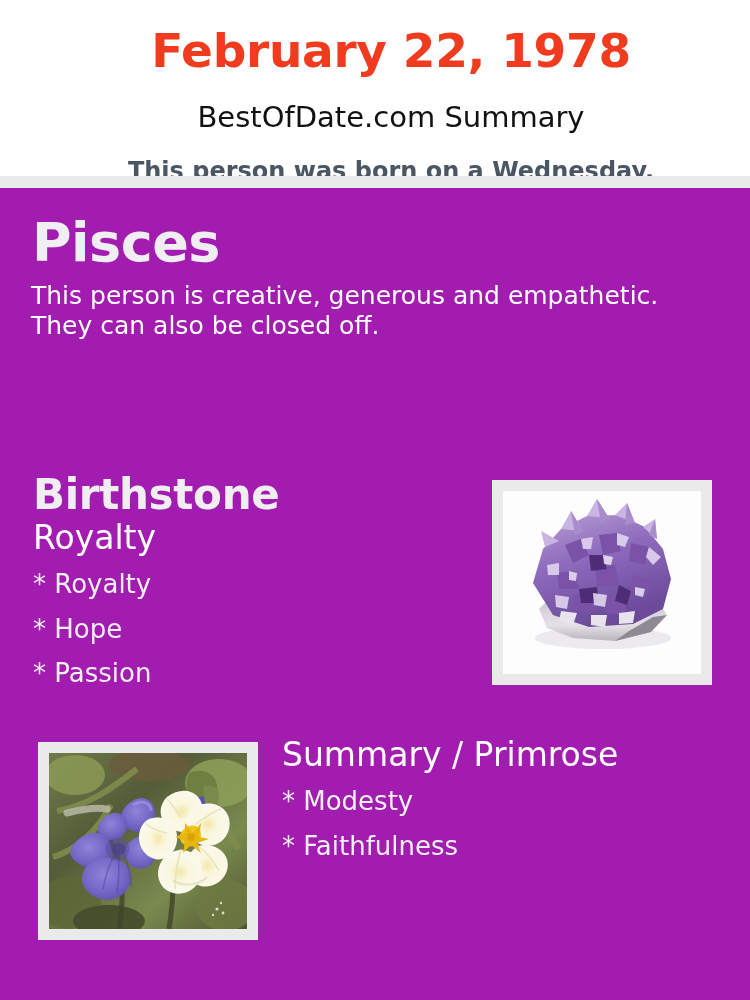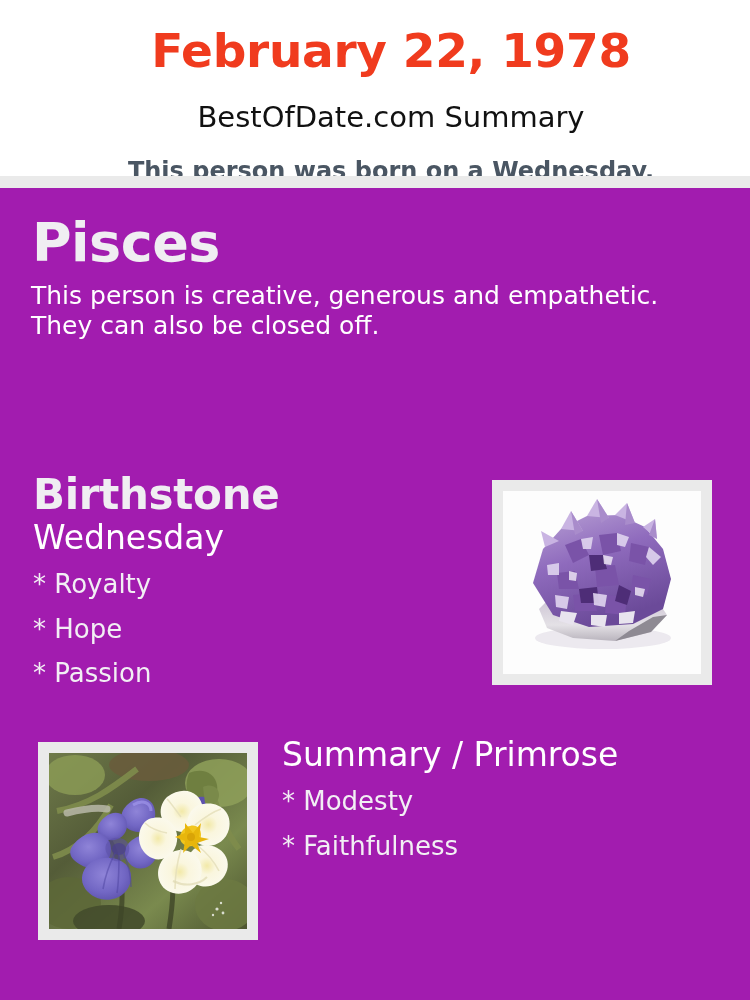--- a/index.html
+++ b/index.html
@@ -178,21 +178,21 @@
   <div class="divider-strip"></div>
 
   <div class="body-panel">
 
     <h2 class="zodiac-name">Pisces</h2>
 
     <p class="zodiac-desc">This person is creative, generous and empathetic. They can also be closed off.</p>
 
     <div class="stone-block">
       <h3 class="section-heading">Birthstone</h3>
-      <p class="section-subject">Wednesday</p>
+      <p class="section-subject">Royalty</p>
       <ul class="trait-list">
         <li>* Royalty</li>
         <li>* Hope</li>
         <li>* Passion</li>
       </ul>
     </div>
 
     <div class="flower-block">
       <p class="section-subject">Summary / Primrose</p>
       <ul class="trait-list">

